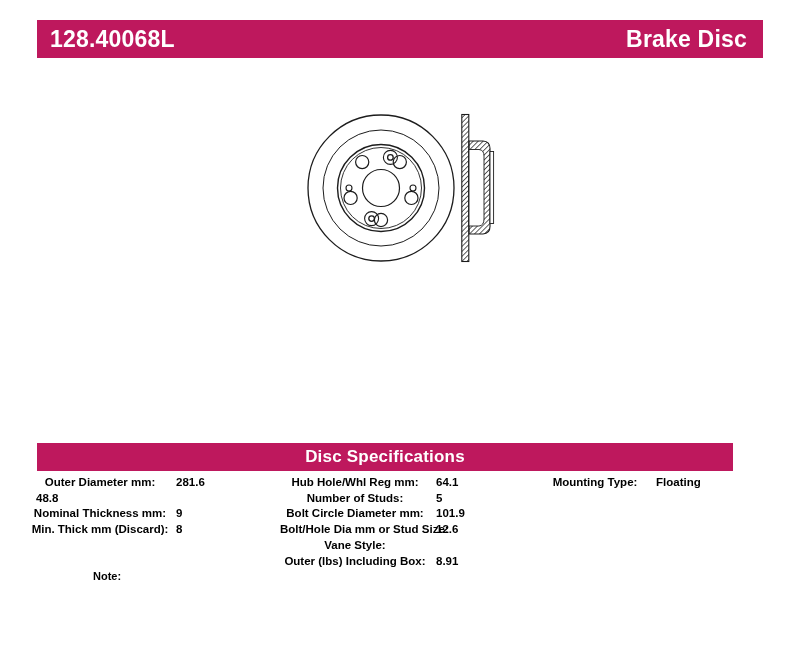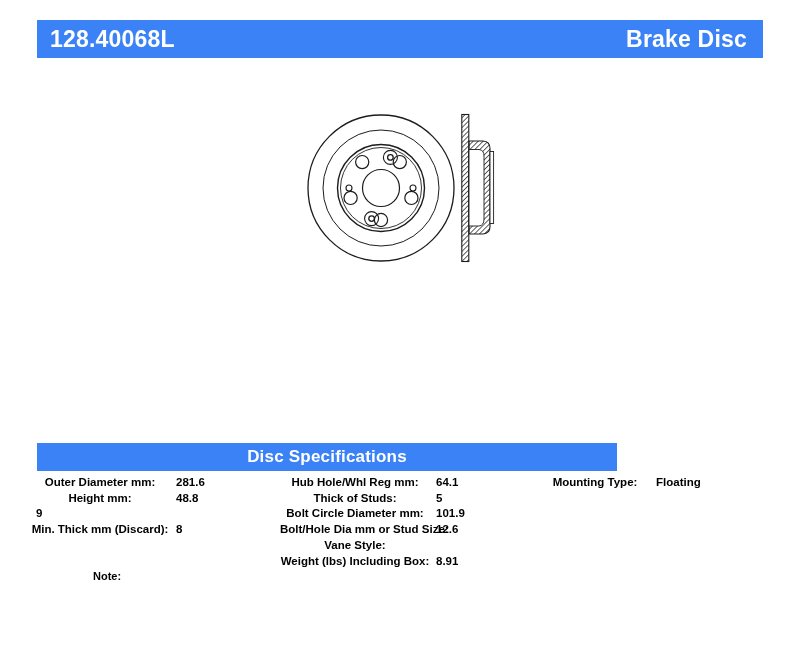--- a/index.html
+++ b/index.html
@@ -2,28 +2,28 @@
 <html><head>
 <meta charset="utf-8">
 <style>
   html,body{margin:0;padding:0;}
   body{
     width:800px;height:655px;background:#ffffff;position:relative;
     font-family:"Liberation Sans",sans-serif;font-weight:bold;color:#000;
     overflow:hidden;
   }
   .page{position:absolute;inset:0;}
-  .black-bar{background:#3b82f6;color:#fff;position:absolute;box-sizing:border-box;}
+  .black-bar{background:#be185d;color:#fff;position:absolute;box-sizing:border-box;}
   .title-bar{
     left:37px;top:20px;width:726px;height:38px;
     display:flex;justify-content:space-between;align-items:center;
     padding:0 16px 0 13px;font-size:23px;letter-spacing:.2px;
   }
   .spec-bar{
-    left:37px;top:443px;width:580px;height:28px;
+    left:37px;top:443px;width:696px;height:28px;
     display:flex;justify-content:center;align-items:center;
     font-size:17px;letter-spacing:.2px;
   }
   .drawing{position:absolute;left:295px;top:100px;width:215px;height:175px;}
   .specs{position:absolute;top:475px;left:0;width:800px;font-size:11.5px;}
   .spec-col{position:absolute;top:0;}
   .col1{left:30px;}
   .col2{left:280px;}
   .col3{left:540px;}
   .spec-row{display:flex;line-height:15.7px;white-space:nowrap;}
@@ -90,55 +90,55 @@
   </div>
 
   <div class="specs">
 
     <div class="spec-col col1">
       <div class="spec-row">
         <span class="spec-label">Outer Diameter mm:</span>
         <span class="spec-value">281.6</span>
       </div>
       <div class="spec-row">
-        <span class="spec-label">Height mm:</span>
         <span class="spec-value">48.8</span>
       </div>
       <div class="spec-row">
+        <span class="spec-label">Nominal Thickness mm:</span>
         <span class="spec-value">9</span>
       </div>
       <div class="spec-row">
         <span class="spec-label">Min. Thick mm (Discard):</span>
         <span class="spec-value">8</span>
       </div>
     </div>
 
     <div class="spec-col col2">
       <div class="spec-row">
         <span class="spec-label">Hub Hole/Whl Reg mm:</span>
         <span class="spec-value">64.1</span>
       </div>
       <div class="spec-row">
-        <span class="spec-label">Thick of Studs:</span>
+        <span class="spec-label">Number of Studs:</span>
         <span class="spec-value">5</span>
       </div>
       <div class="spec-row">
         <span class="spec-label">Bolt Circle Diameter mm:</span>
         <span class="spec-value">101.9</span>
       </div>
       <div class="spec-row">
         <span class="spec-label">Bolt/Hole Dia mm or Stud Size:</span>
         <span class="spec-value">12.6</span>
       </div>
       <div class="spec-row">
         <span class="spec-label">Vane Style:</span>
         <span class="spec-value"></span>
       </div>
       <div class="spec-row">
-        <span class="spec-label">Weight (lbs) Including Box:</span>
+        <span class="spec-label">Outer (lbs) Including Box:</span>
         <span class="spec-value">8.91</span>
       </div>
     </div>
 
     <div class="spec-col col3">
       <div class="spec-row">
         <span class="spec-label">Mounting Type:</span>
         <span class="spec-value">Floating</span>
       </div>
     </div>

